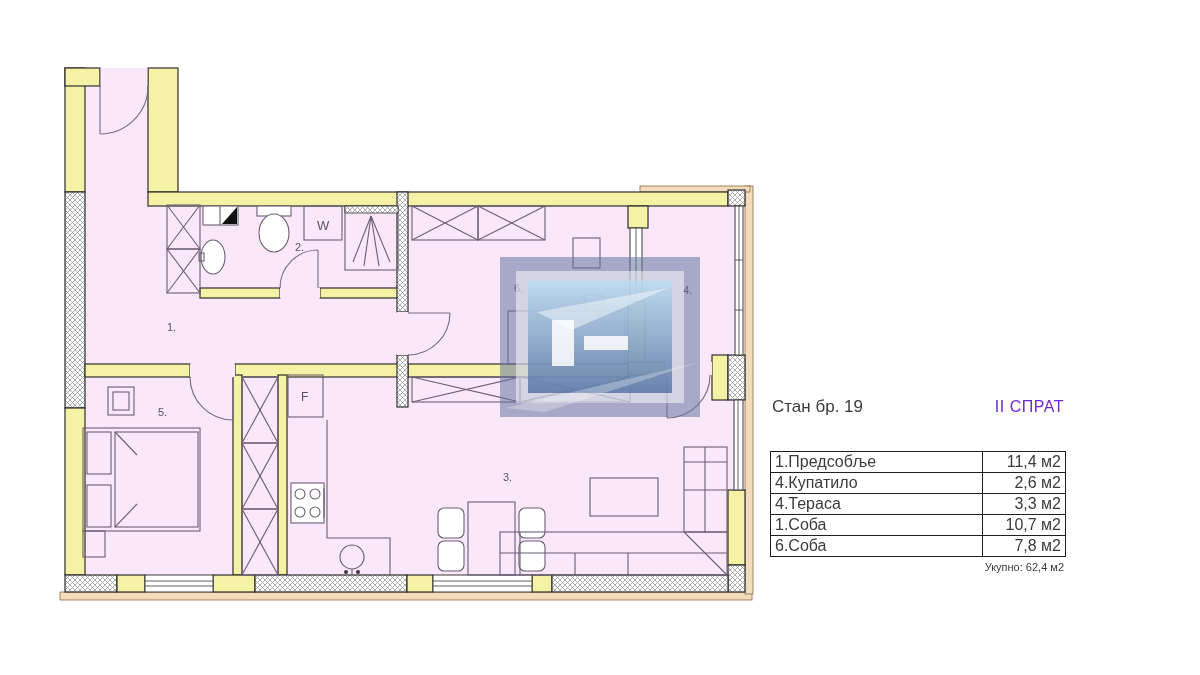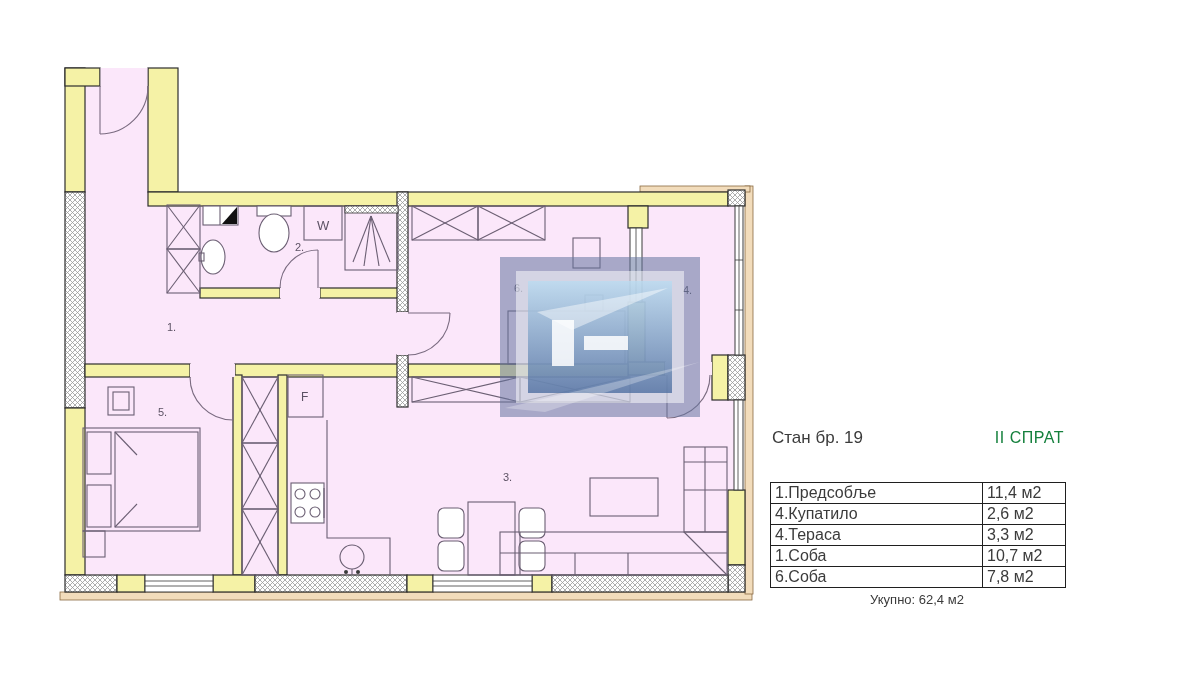--- a/index.html
+++ b/index.html
@@ -13,29 +13,29 @@
   .floor{fill:#fbe7fa;stroke:none;}
   .gap{fill:#fbe7fa;stroke:none;}
   .tan{fill:#f2dcbb;stroke:#8a6a42;stroke-width:0.8;}
   .furn{fill:none;stroke:#6b5f73;stroke-width:1.1;}
   .furnw{fill:#ffffff;stroke:#6b5f73;stroke-width:1.1;}
   .arc{fill:none;stroke:#7a6b80;stroke-width:1.1;}
   .win{fill:#ffffff;stroke:#3a3a3a;stroke-width:1;}
   .wl{stroke:#3a3a3a;stroke-width:0.8;fill:none;}
   .lbl{font-size:11px;}
   
-  .summary{position:absolute;left:770px;top:428px;width:296px;color:#3b3b3b;}
+  .summary{position:absolute;left:770px;top:397px;width:296px;color:#3b3b3b;}
   .summary-head{display:flex;justify-content:space-between;align-items:baseline;
                 font-size:17px;padding:0 2px 6px 2px;}
-  .summary-head .floor{color:#15803d;font-size:16px;letter-spacing:0.5px;}
+  .summary-head .floor{color:#6d28d9;font-size:16px;letter-spacing:0.5px;}
   table.areas{border-collapse:collapse;width:100%;margin-top:28px;}
   table.areas td{border:1.6px solid #1f1f1f;font-size:16px;color:#3b3b3b;
                  height:18px;padding:1px 4px;white-space:nowrap;}
-  table.areas td.num{width:74px;padding-right:4px;}
-  .total{text-align:center;font-size:13px;margin-top:4px;padding-right:2px;}
+  table.areas td.num{width:74px;text-align:right;padding-right:4px;}
+  .total{text-align:right;font-size:11px;margin-top:4px;padding-right:2px;}
 </style>
 </head>
 <body>
 
 <div class="stage">
 
 <svg width="1200" height="675" viewBox="0 0 1200 675">
   <defs>
     <pattern id="hatch" width="5" height="5" patternUnits="userSpaceOnUse">
       <rect width="5" height="5" fill="#ffffff"></rect>

